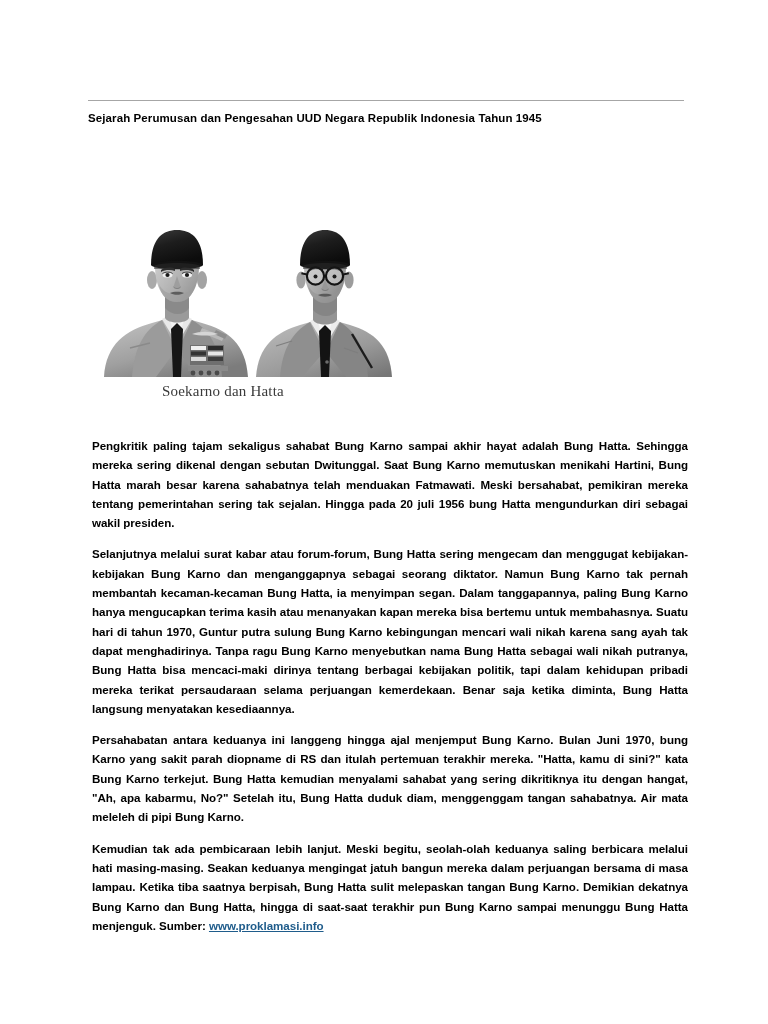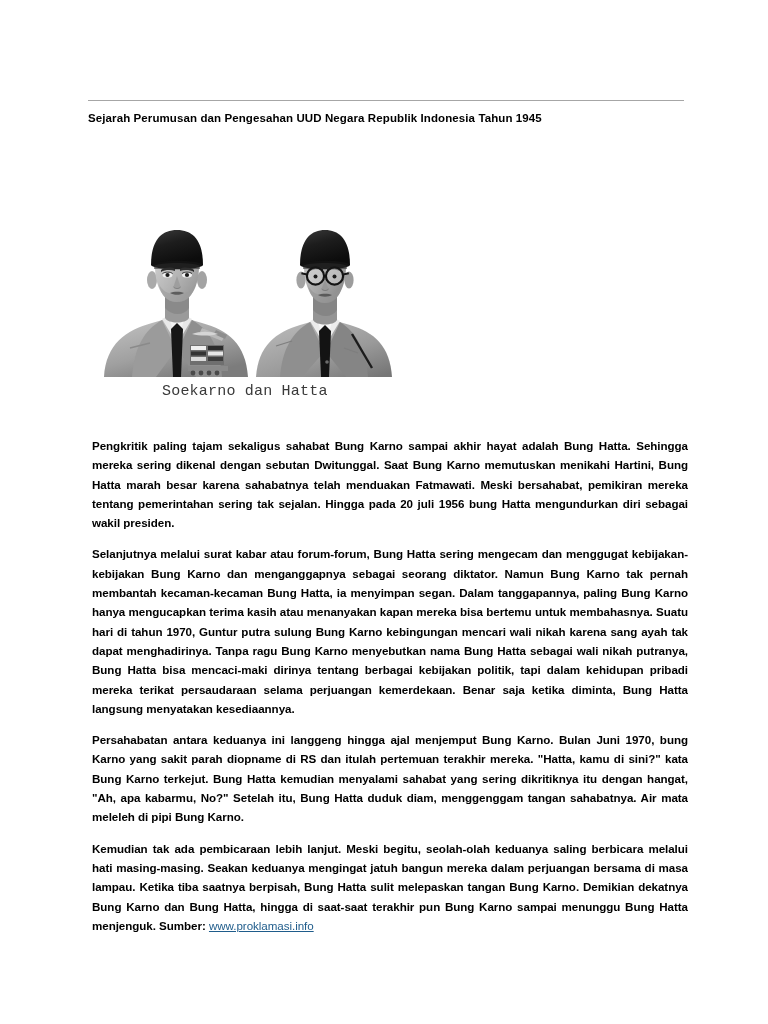--- a/index.html
+++ b/index.html
@@ -60,21 +60,21 @@
     overflow: hidden;
   }
   .photo svg { display: block; }
   .figure-caption {
     margin-top: 6px;
     margin-left: 66px;
     font-size: 15px;
     font-weight: 400;
     color: #3a3a3a;
     letter-spacing: 0.2px;
-    font-family: Liberation Mono, monospace;
+    font-family: Liberation Serif, serif;
   }
   
   .body-copy {
     position: absolute;
     left: 92px;
     top: 436px;
     width: 596px;
   }
   .para {
     margin: 0 0 12px 0;
@@ -83,21 +83,21 @@
     text-align: justify;
     text-justify: inter-word;
     font-weight: bold;
     color: #000000;
     letter-spacing: -0.05px;
   }
   .para:last-child { margin-bottom: 0; }
   .src-link {
     color: #1f5c8b;
     text-decoration: underline;
-    font-weight: normal;
+    font-weight: bold;
   }
 </style>
 </head>
 <body>
 
 <div class="page">
 
   <div class="top-rule"></div>
 
   <div class="doc-header">Sejarah Perumusan dan Pengesahan UUD Negara Republik Indonesia Tahun 1945</div>

